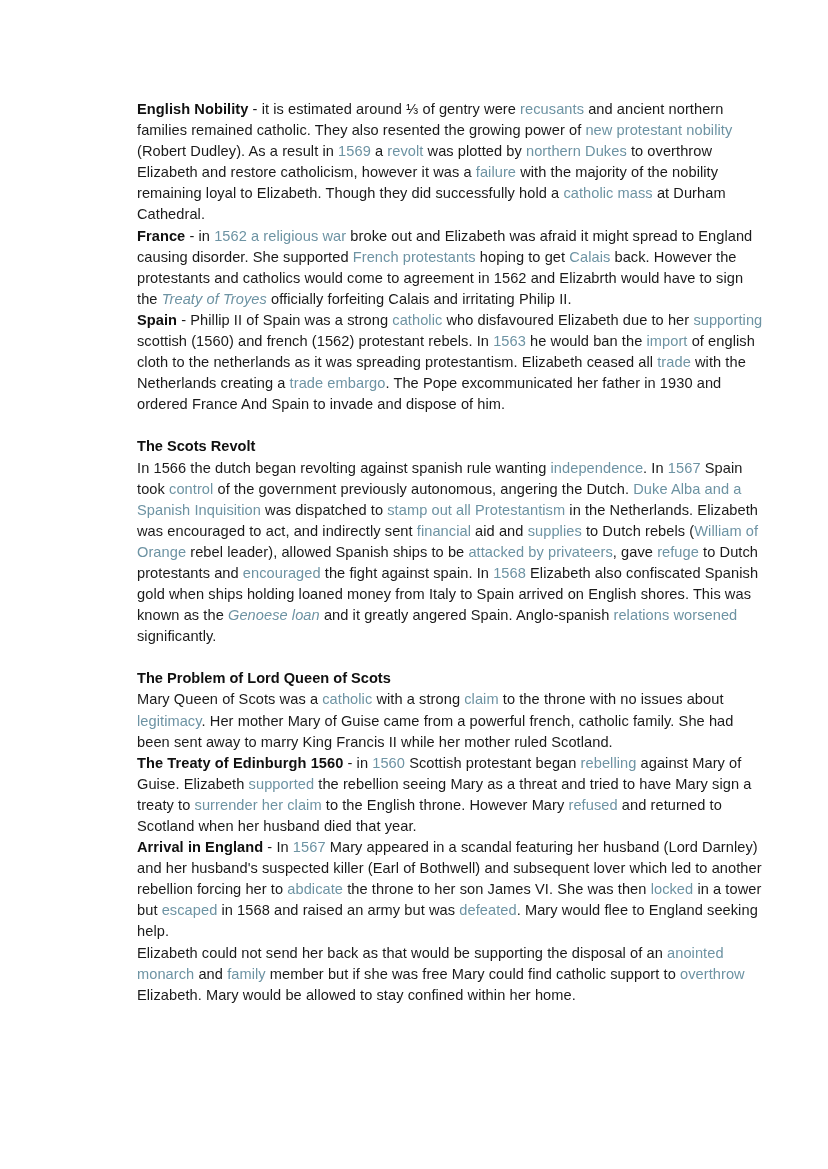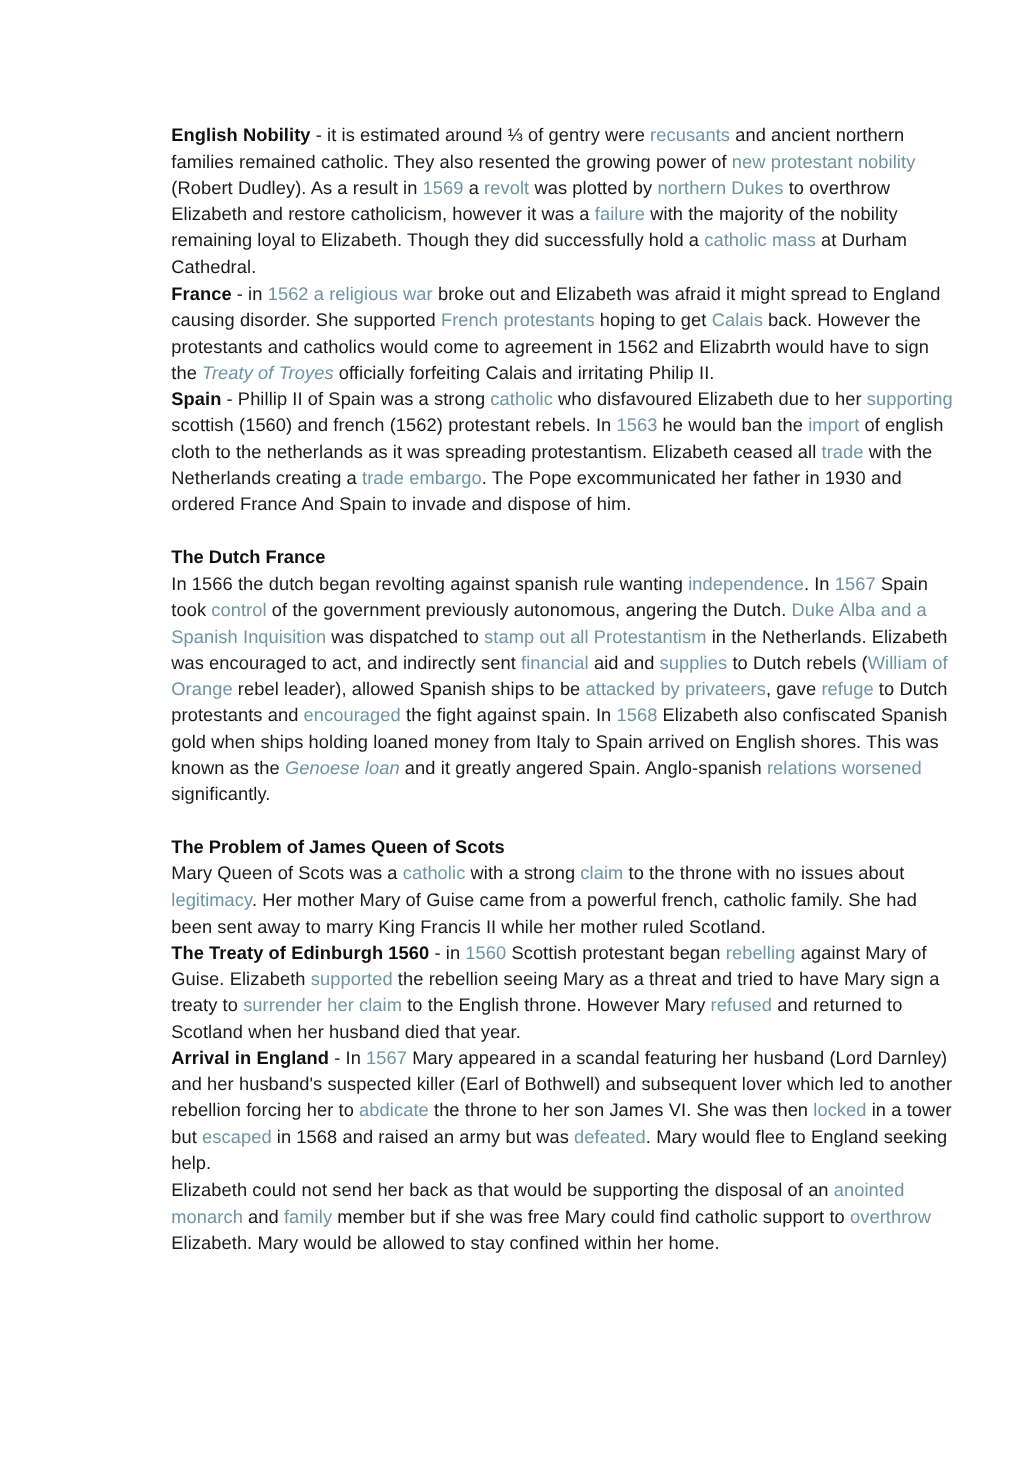--- a/index.html
+++ b/index.html
@@ -67,22 +67,22 @@
 </style>
 </head>
 <body>
 
 <div class="page">
   <div class="content" id="content-root">
       <div class="block"><span class="b">English Nobility</span><span> - it is estimated around ⅓ of gentry were </span><span class="hl">recusants</span><span> and ancient northern families remained catholic. They also resented the growing power of </span><span class="hl">new protestant nobility</span><span> (Robert Dudley). As a result in </span><span class="hl">1569</span><span> a </span><span class="hl">revolt</span><span> was plotted by </span><span class="hl">northern Dukes</span><span> to overthrow Elizabeth and restore catholicism, however it was a </span><span class="hl">failure</span><span> with the majority of the nobility remaining loyal to Elizabeth. Though they did successfully hold a </span><span class="hl">catholic mass</span><span> at Durham Cathedral.</span></div>
       <div class="block"><span class="b">France</span><span> - in </span><span class="hl">1562 a religious war</span><span> broke out and Elizabeth was afraid it might spread to England causing disorder. She supported </span><span class="hl">French protestants</span><span> hoping to get </span><span class="hl">Calais</span><span> back. However the protestants and catholics would come to agreement in 1562 and Elizabrth would have to sign the </span><span class="hl i">Treaty of Troyes</span><span> officially forfeiting Calais and irritating Philip II.</span></div>
       <div class="block"><span class="b">Spain</span><span> - Phillip II of Spain was a strong </span><span class="hl">catholic</span><span> who disfavoured Elizabeth due to her </span><span class="hl">supporting</span><span> scottish (1560) and french (1562) protestant rebels. In </span><span class="hl">1563</span><span> he would ban the </span><span class="hl">import</span><span> of english cloth to the netherlands as it was spreading protestantism. Elizabeth ceased all </span><span class="hl">trade</span><span> with the Netherlands creating a </span><span class="hl">trade embargo</span><span>. The Pope excommunicated her father in 1930 and ordered France And Spain to invade and dispose of him.</span></div>
       <div class="section-gap"></div>
-      <div class="heading">The Dutch France</div>
+      <div class="heading">The Scots Revolt</div>
       <div class="block"><span>In 1566 the dutch began revolting against spanish rule wanting </span><span class="hl">independence</span><span>. In </span><span class="hl">1567</span><span> Spain took </span><span class="hl">control</span><span> of the government previously autonomous, angering the Dutch. </span><span class="hl">Duke Alba and a Spanish Inquisition</span><span> was dispatched to </span><span class="hl">stamp out all Protestantism</span><span> in the Netherlands. Elizabeth was encouraged to act, and indirectly sent </span><span class="hl">financial</span><span> aid and </span><span class="hl">supplies</span><span> to Dutch rebels (</span><span class="hl">William of Orange</span><span> rebel leader), allowed Spanish ships to be </span><span class="hl">attacked by privateers</span><span>, gave </span><span class="hl">refuge</span><span> to Dutch protestants and </span><span class="hl">encouraged</span><span> the fight against spain. In </span><span class="hl">1568</span><span> Elizabeth also confiscated Spanish gold when ships holding loaned money from Italy to Spain arrived on English shores. This was known as the </span><span class="hl i">Genoese loan</span><span> and it greatly angered Spain. Anglo-spanish </span><span class="hl">relations worsened</span><span> significantly.</span></div>
       <div class="section-gap"></div>
-      <div class="heading">The Problem of James Queen of Scots</div>
+      <div class="heading">The Problem of Lord Queen of Scots</div>
       <div class="block"><span>Mary Queen of Scots was a </span><span class="hl">catholic</span><span> with a strong </span><span class="hl">claim</span><span> to the throne with no issues about </span><span class="hl">legitimacy</span><span>. Her mother Mary of Guise came from a powerful french, catholic family. She had been sent away to marry King Francis II while her mother ruled Scotland.</span></div>
       <div class="block"><span class="bi">The Treaty of Edinburgh</span><span class="b"> 1560</span><span> - in </span><span class="hl">1560</span><span> Scottish protestant began </span><span class="hl">rebelling</span><span> against Mary of Guise. Elizabeth </span><span class="hl">supported</span><span> the rebellion seeing Mary as a threat and tried to have Mary sign a treaty to </span><span class="hl">surrender her claim</span><span> to the English throne. However Mary </span><span class="hl">refused</span><span> and returned to Scotland when her husband died that year.</span></div>
       <div class="block"><span class="b">Arrival in England</span><span> - In </span><span class="hl">1567</span><span> Mary appeared in a scandal featuring her husband (Lord Darnley) and her husband's suspected killer (Earl of Bothwell) and subsequent lover which led to another rebellion forcing her to </span><span class="hl">abdicate</span><span> the throne to her son James VI. She was then </span><span class="hl">locked</span><span> in a tower but </span><span class="hl">escaped</span><span> in 1568 and raised an army but was </span><span class="hl">defeated</span><span>. Mary would flee to England seeking help.</span></div>
       <div class="block"><span>Elizabeth could not send her back as that would be supporting the disposal of an </span><span class="hl">anointed monarch</span><span> and </span><span class="hl">family</span><span> member but if she was free Mary could find catholic support to </span><span class="hl">overthrow</span><span> Elizabeth. Mary would be allowed to stay confined within her home.</span></div>
     </div>
 </div>
 
 </body></html>

